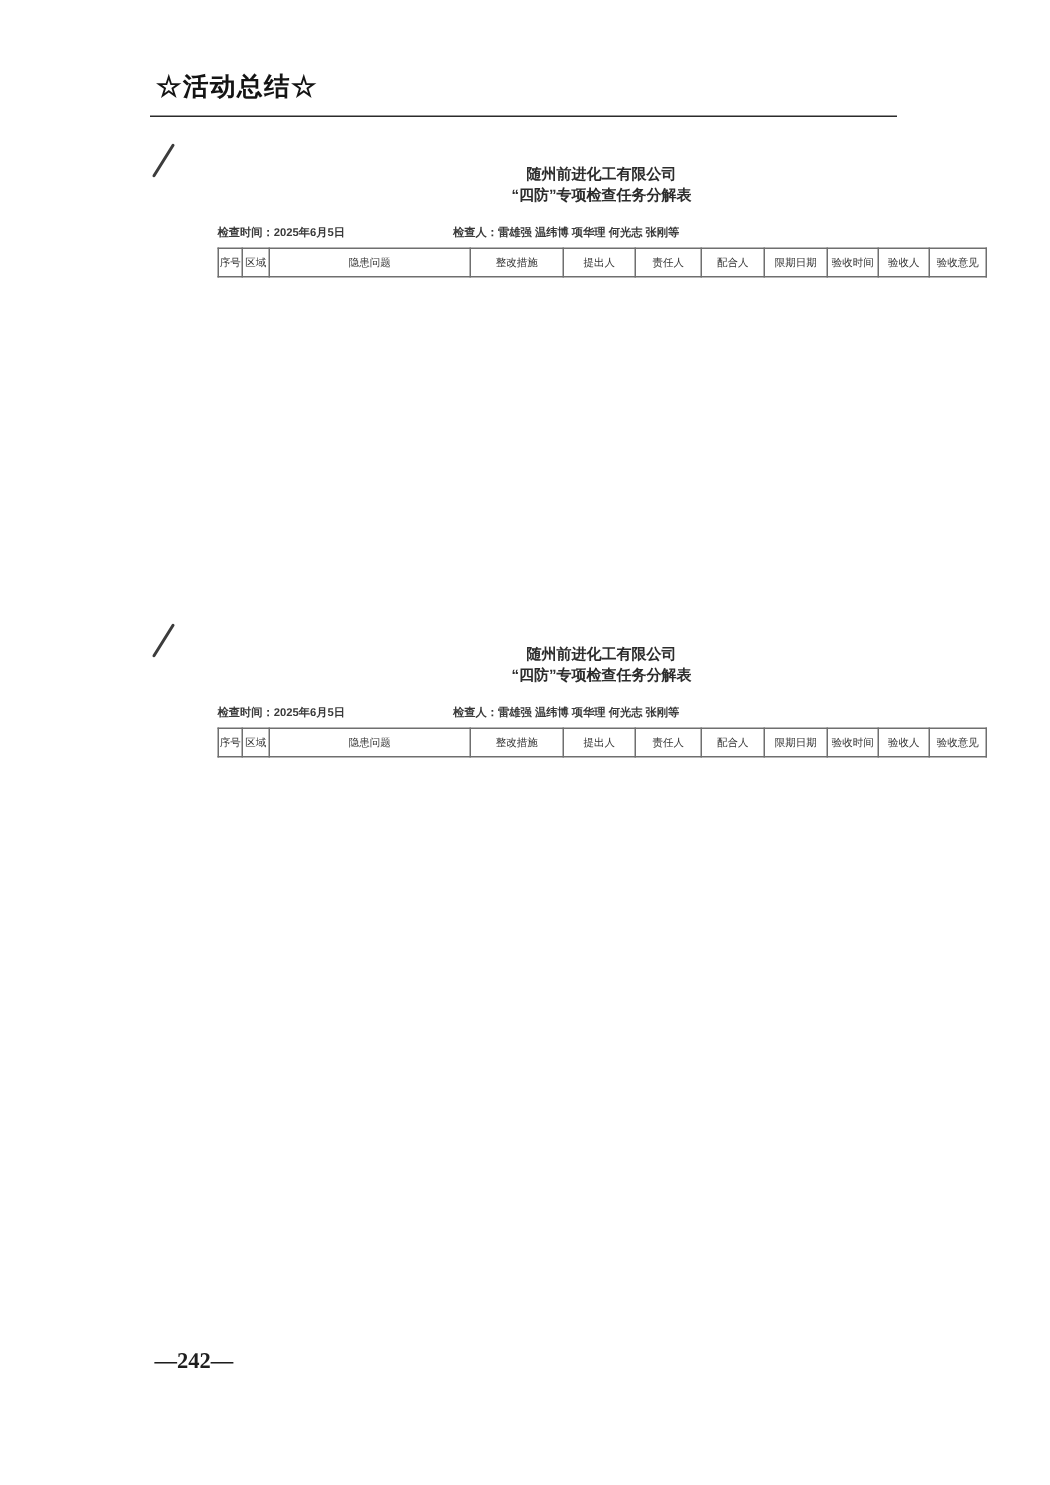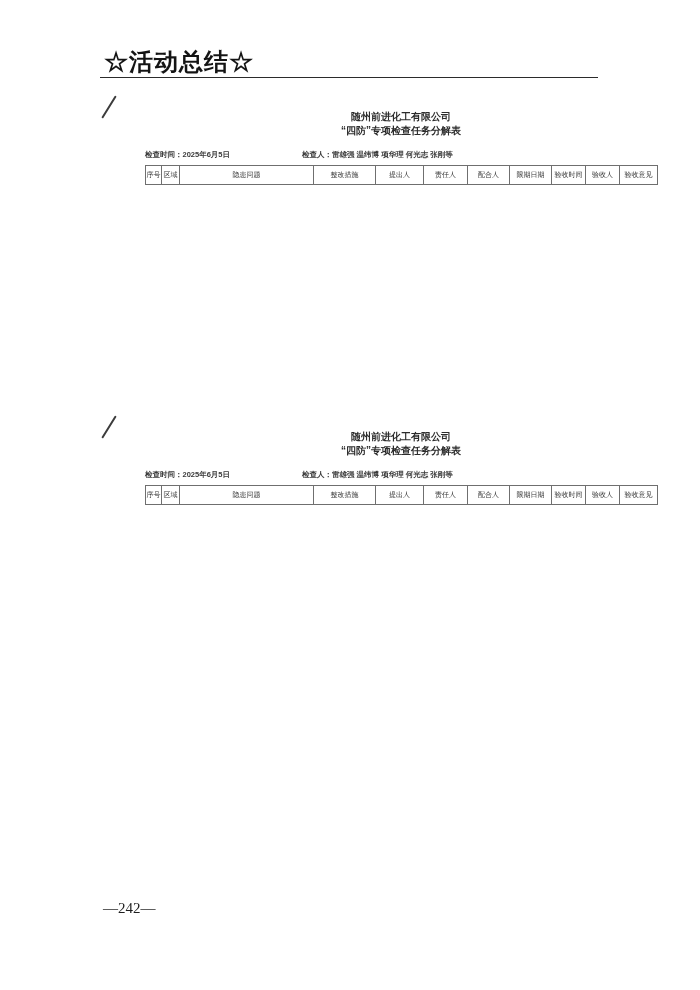--- a/index.html
+++ b/index.html
@@ -3,21 +3,21 @@
 <meta charset="utf-8">
 <style>
   html,body{margin:0;padding:0;}
   body{
     width:700px;height:990px;position:relative;background:#ffffff;
     font-family:"Liberation Sans",sans-serif;overflow:hidden;
   }
   
   .header-title{
     position:absolute;left:104px;top:46px;
-    font-size:24px;font-weight:bold;color:#141414;letter-spacing:1px;
+    font-size:17px;font-weight:bold;color:#141414;letter-spacing:1px;
   }
   .header-rule{
     position:absolute;left:100px;top:77px;width:498px;height:0;
     border-top:1.6px solid #2b2b2b;
   }
   
   .scan{position:absolute;left:100px;width:560px;}
   #scan1{top:88px;}
   #scan2{top:408px;}
   .slash{
@@ -40,21 +40,21 @@
     width:512px;border-collapse:collapse;table-layout:fixed;
     background:transparent;
   }
   table.insp th{
     font-weight:normal;font-size:7px;color:#333;
     border:1px solid #6f6f6f;padding:3px 0;height:12px;
   }
   
   .page-number{
     position:absolute;left:103px;top:900px;
-    font-family:"Liberation Serif",serif;font-size:15px;color:#1e1e1e;
+    font-family:"Liberation Serif",serif;font-size:15px;color:#1e1e1e;font-weight:bold;
   }
 </style>
 </head>
 <body>
 
 <div class="header-title">☆活动总结☆</div>
 <div class="header-rule"></div>
 
 <div class="scan" id="scan1">
   <div class="slash"></div>

